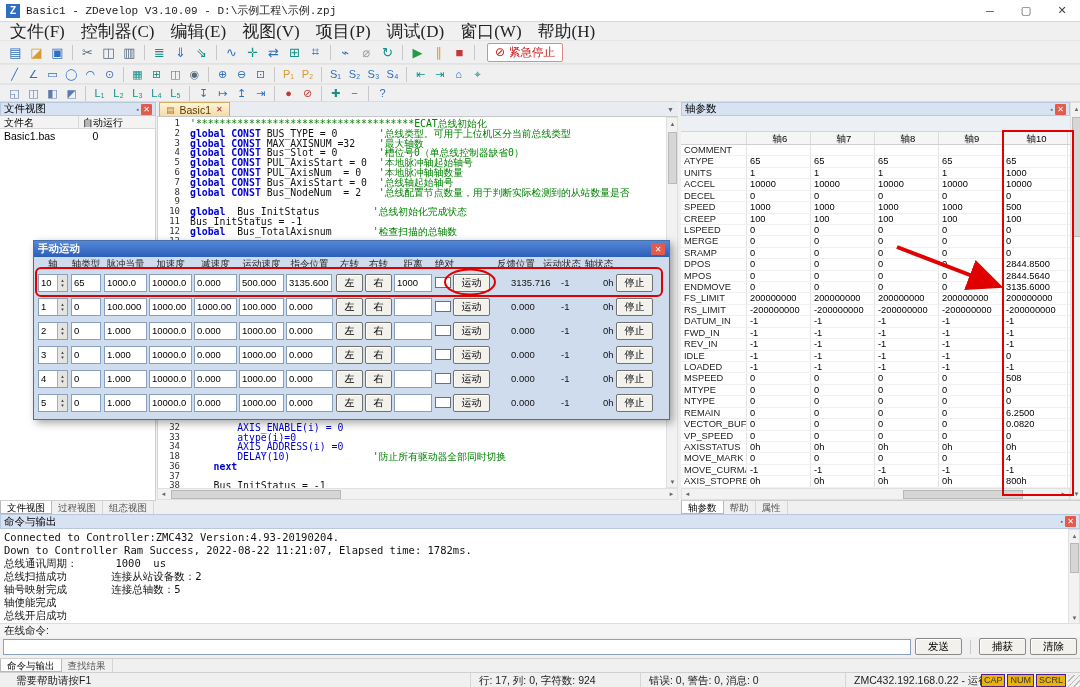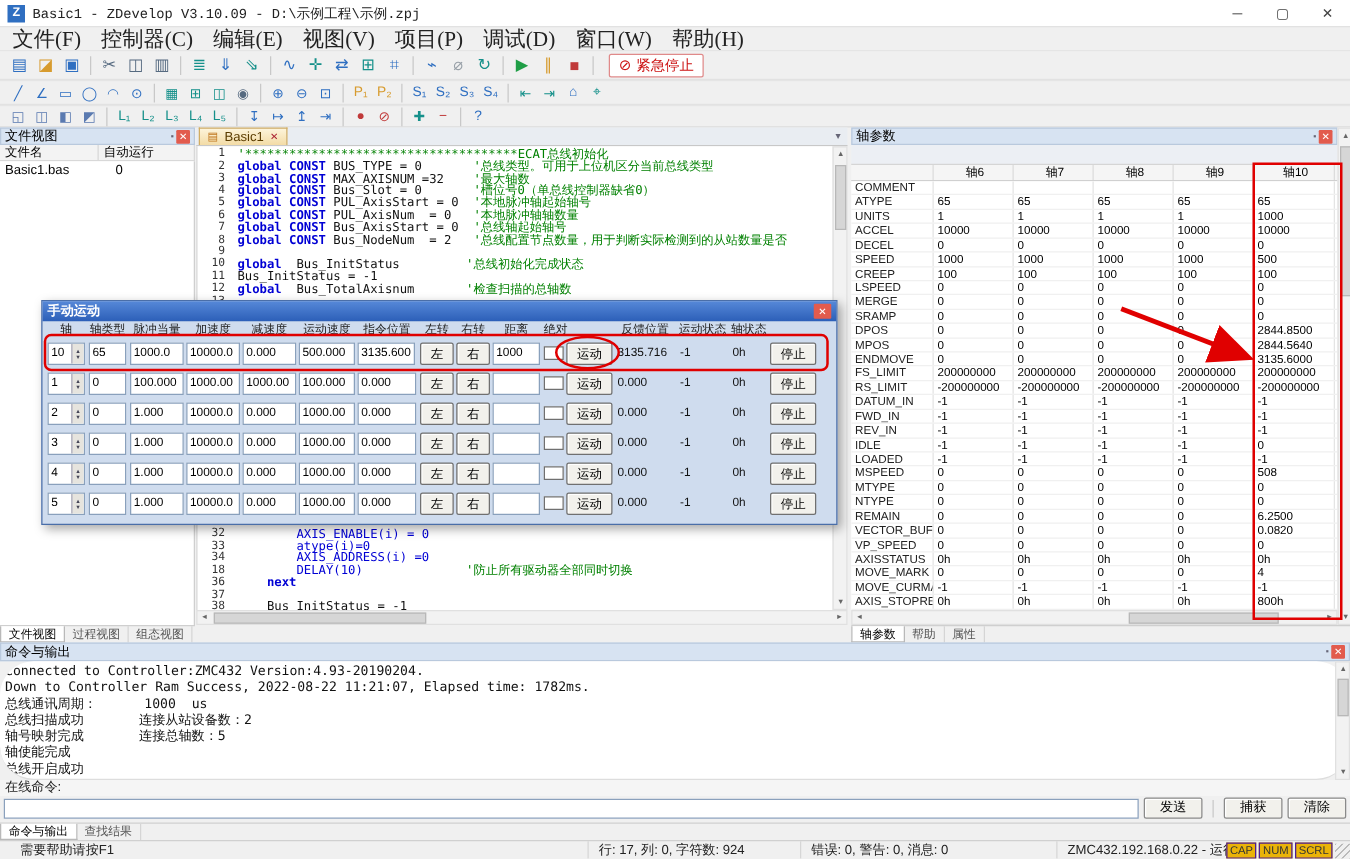--- a/index.html
+++ b/index.html
@@ -87,21 +87,21 @@
   .ap-head span{text-align:center;line-height:13px;border-right:1px solid #dcdcdc;overflow:hidden;}
   .ap-body{position:absolute;left:681px;top:145px;width:389px;height:343px;background:#fff;overflow:hidden;}
   .ap-row{display:flex;height:11.43px;font-size:9.3px;border-bottom:1px solid #f0f0f0;}
   .ap-row span{line-height:11.4px;border-right:1px solid #e4e4e4;overflow:hidden;white-space:nowrap;}
   .ap-name{width:66px;padding-left:3px;flex:none;color:#222;}
   .ap-v{width:64px;padding-left:3px;flex:none;}
   .ap-v10{width:65px;padding-left:3px;flex:none;}
 
   
   .out-header{position:absolute;left:0;top:514px;width:1080px;height:15px;background:#d7e3f2;border:1px solid #b9c9dd;display:flex;align-items:center;font-size:10.5px;padding:0 3px;}
-  .out-body{position:absolute;left:0;top:529px;width:1080px;height:95px;background:#fff;border-bottom:1px solid #ddd;padding:2px 4px;overflow:hidden;border-radius:27px;}
+  .out-body{position:absolute;left:0;top:529px;width:1080px;height:95px;background:#fff;border-bottom:1px solid #ddd;padding:2px 4px;overflow:hidden;}
   .out-line{font-family:"DejaVu Sans Mono","DejaVu Sans",monospace;font-size:10.5px;line-height:13px;white-space:pre;color:#111;}
   .cmd-label{position:absolute;left:0;top:624px;width:1080px;height:13px;background:#f5f5f5;font-size:10.5px;padding-left:4px;line-height:13px;color:#222;}
   .cmd-row{position:absolute;left:0;top:637px;width:1080px;height:19px;background:#f0f0f0;display:flex;align-items:center;gap:4px;padding:0 3px;}
   .cmd-input{flex:1;height:16px;border:1px solid #8aa0bc;background:#fff;font-size:11px;padding:0 3px;outline:none;}
   .cmd-btn{background:#f2f1ec;border:1px solid #8a8a8a;border-radius:2px;font-size:10.5px;padding:0 12px;line-height:15px;box-shadow:inset 1px 1px 0 #fff;flex:none;}
   .cmd-sep{width:1px;height:14px;background:#c8c8c8;margin:0 4px;flex:none;}
   #out-tabs{left:0;top:658px;width:1080px;}
 
   
   .statusbar{position:absolute;left:0;top:672px;width:1080px;height:15px;background:#f0f0f0;border-top:1px solid #d0d0d0;font-size:10.5px;color:#222;}
@@ -119,21 +119,21 @@
   .dlg-title{height:16px;background:linear-gradient(180deg,#5688d8,#2c5fb8);color:#fff;font-size:10.5px;font-weight:bold;display:flex;align-items:center;padding:0 4px;}
   .dlg-close{margin-left:auto;width:14px;height:12px;background:#e25b4d;color:#fff;font-size:8px;display:flex;align-items:center;justify-content:center;border-radius:1px;}
   .dlg-head{position:relative;height:14px;font-size:9.5px;color:#222;}
   .dlg-head span{position:absolute;text-align:center;line-height:14px;white-space:nowrap;overflow:visible;}
   .dlg-rows{position:relative;height:148px;}
   .dinp{position:absolute;background:#fff;border:1px solid #89a0bc;font-size:9.5px;line-height:16px;padding:0 2px;overflow:hidden;white-space:nowrap;}
   .spin .spinner{position:absolute;right:0;top:0;bottom:0;width:10px;background:#e6e4de;border-left:1px solid #aab;display:flex;flex-direction:column;align-items:center;justify-content:center;}
   .spin .spinner i{font-style:normal;font-size:4.5px;line-height:5px;color:#445;}
   .dbtn{position:absolute;background:#f2f1ec;border:1px solid #707070;border-radius:2px;font-size:10px;display:flex;align-items:center;justify-content:center;box-shadow:inset 1px 1px 0 #fff;}
   .dchk{position:absolute;width:11px;height:11px;background:#fff;border:1px solid #707070;}
-  .dtxt{position:absolute;font-size:9.5px;line-height:18px;padding-left:2px;white-space:nowrap;overflow:hidden;color:#111;}
+  .dtxt{position:absolute;font-size:9.5px;line-height:18px;padding-left:2px;white-space:nowrap;overflow:hidden;color:#111;margin-left:17px;}
 
   
   .annot{position:absolute;left:0;top:0;width:1080px;height:687px;pointer-events:none;z-index:50;}
 </style>
 </head>
 <body>
 
 <div class="app">
 
   <div class="titlebar">

